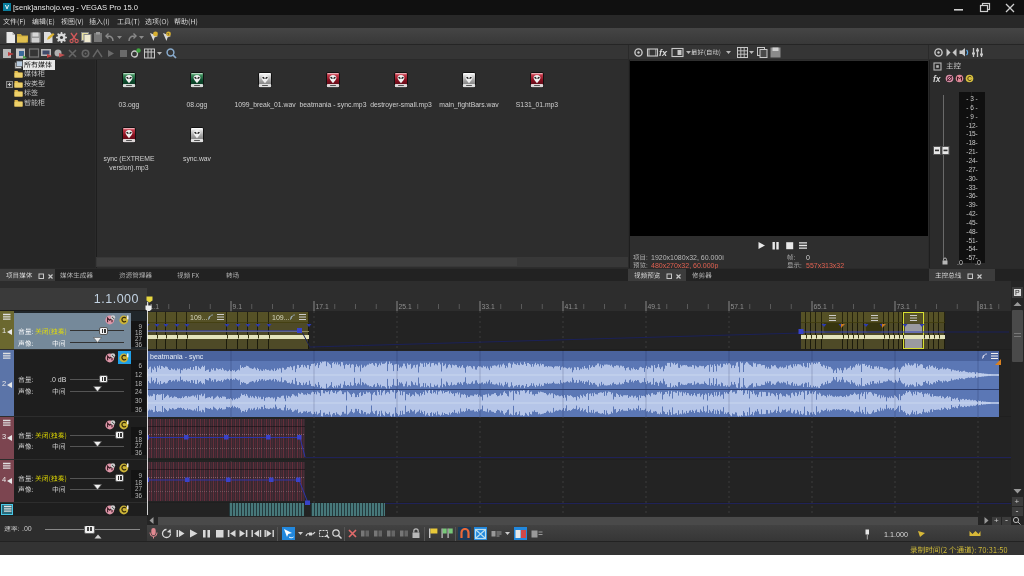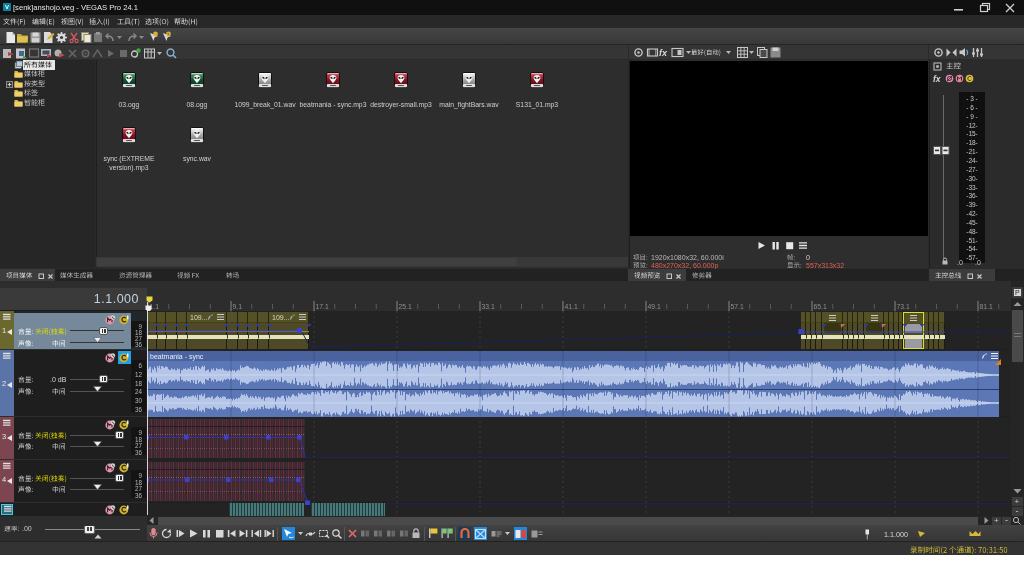--- a/index.html
+++ b/index.html
@@ -1,16 +1,16 @@
 <!DOCTYPE html>
 <html><head><meta charset="utf-8"><style>html,body{margin:0;padding:0}body{width:1024px;height:576px;background:#fff;font-family:"Liberation Sans",sans-serif;position:relative;overflow:hidden}div{box-sizing:border-box}</style></head><body>
 <div style="position:absolute;left:0px;top:0px;width:1024px;height:555px;background:#2d2d2d"></div>
 <div style="position:absolute;left:0px;top:0px;width:1024px;height:15px;background:#101010"></div>
 <div style="position:absolute;left:3px;top:3px;width:8px;height:8px;background:#0a7f9e;color:#fff;font-size:6px;font-weight:bold;text-align:center;line-height:8px">V</div>
-<div style="position:absolute;left:13px;top:3px;font-size:7.6px;color:#e8e8e8;white-space:pre;">[senk]anshojo.veg - VEGAS Pro 24.1</div>
+<div style="position:absolute;left:13px;top:3px;font-size:7.6px;color:#e8e8e8;white-space:pre;">[senk]anshojo.veg - VEGAS Pro 15.0</div>
 <svg style="position:absolute;left:952px;top:4px;" width="14" height="8">
     <rect x="2" y="5" width="9" height="1.6" fill="#cfcfcf"></rect>
   </svg>
 <svg style="position:absolute;left:978px;top:2px;" width="14" height="11">
     <rect x="4.5" y="1.5" width="7" height="6" fill="none" stroke="#cfcfcf" stroke-width="1.2"></rect>
     <rect x="2.5" y="3.5" width="7" height="6" fill="#101010" stroke="#cfcfcf" stroke-width="1.2"></rect>
   </svg>
 <svg style="position:absolute;left:1003px;top:2px;" width="14" height="11">
     <path d="M3 2 L11 10 M11 2 L3 10" stroke="#cfcfcf" stroke-width="1.3"></path>
   </svg>

